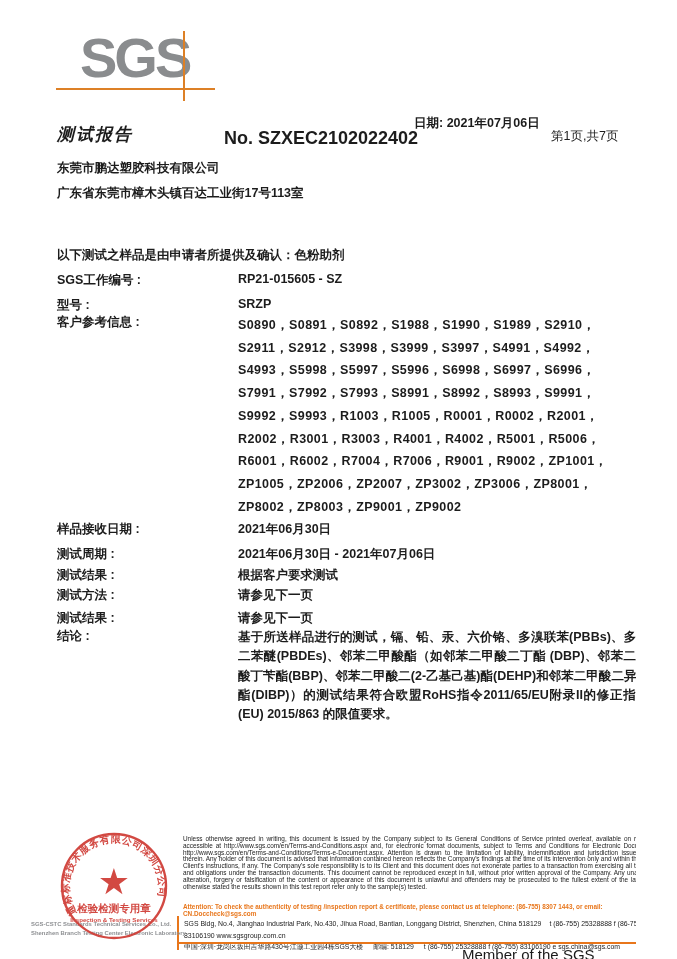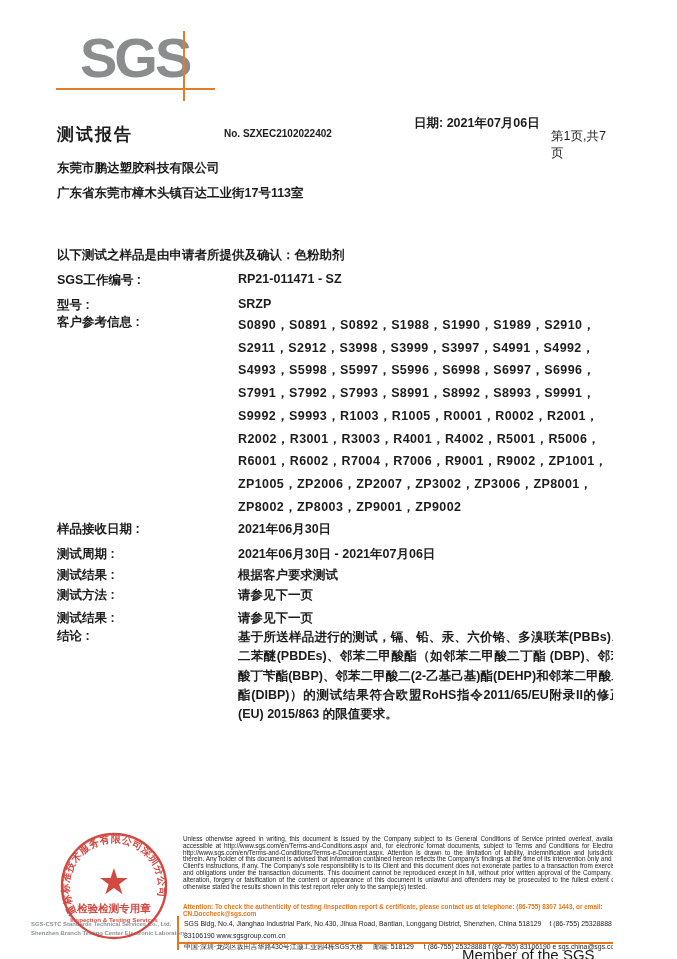--- a/index.html
+++ b/index.html
@@ -1,31 +1,31 @@
 <!DOCTYPE html>
 <html><head>
 <meta charset="utf-8">
 <style>
   html,body{margin:0;padding:0;background:#ffffff;}
   .page{
     position:relative;width:613px;height:959px;background:#ffffff;
     font-family:"Liberation Sans","DejaVu Sans",sans-serif;
-    color:#222222;overflow:hidden;
+    color:#222222;overflow:hidden;padding-left:23px;
   }
   
   .logo-text{
     position:absolute;left:80px;top:28px;
     font-size:56px;font-weight:bold;color:#8a8c8e;
     letter-spacing:-3px;line-height:60px;
   }
   .logo-hline{position:absolute;left:56px;top:88px;width:159px;height:2px;background:#dd8026;}
   .logo-vline{position:absolute;left:183px;top:31px;width:2px;height:70px;background:#dd8026;}
   
-  .doc-title{position:absolute;left:57px;top:123px;font-size:17px;font-weight:bold;letter-spacing:2px;color:#1c1c1c;}
-  .report-no{position:absolute;left:224px;top:128px;font-size:10px;font-weight:600;color:#1c1c1c;}
+  .doc-title{position:absolute;left:57px;top:123px;font-size:17px;font-weight:bold;letter-spacing:2px;color:#1c1c1c;font-style:italic;}
+  .report-no{position:absolute;left:224px;top:128px;font-size:18px;font-weight:600;color:#1c1c1c;}
   .hdr-date{position:absolute;left:414px;top:115px;font-size:12.5px;font-weight:600;color:#1c1c1c;}
   .hdr-page{position:absolute;left:551px;top:128px;font-size:12.5px;font-weight:400;color:#1c1c1c;}
   
   .company-name{position:absolute;left:57px;top:160px;font-size:12.5px;font-weight:600;color:#1c1c1c;}
   .company-addr{position:absolute;left:57px;top:185px;font-size:12.5px;font-weight:600;color:#1c1c1c;}
   
   .intro{position:absolute;left:57px;top:247px;font-size:12.5px;font-weight:600;color:#1c1c1c;}
   .info-row{position:absolute;left:57px;width:592px;display:flex;font-size:12.5px;color:#1c1c1c;gap:14px;}
   .info-row .label{width:167px;flex:none;font-weight:600;}
   .info-row .value{flex:1;font-weight:600;}
@@ -68,21 +68,21 @@
   <div class="hdr-date">日期: 2021年07月06日</div>
   <div class="hdr-page">第1页,共7页</div>
 
   <div class="company-name">东莞市鹏达塑胶科技有限公司</div>
   <div class="company-addr">广东省东莞市樟木头镇百达工业街17号113室</div>
 
   <div class="intro">以下测试之样品是由申请者所提供及确认：色粉助剂</div>
 
   <div class="info-row" style="top:272px">
     <span class="label">SGS工作编号 :</span>
-    <span class="value">RP21-011471 - SZ</span>
+    <span class="value">RP21-015605 - SZ</span>
   </div>
   <div class="info-row" style="top:297px">
     <span class="label">型号 :</span>
     <span class="value">SRZP</span>
   </div>
   <div class="info-row" style="top:314px">
     <span class="label">客户参考信息 :</span>
     <span class="value client-lines">
       <div>S0890，S0891，S0892，S1988，S1990，S1989，S2910，</div>
       <div>S2911，S2912，S3998，S3999，S3997，S4991，S4992，</div>

